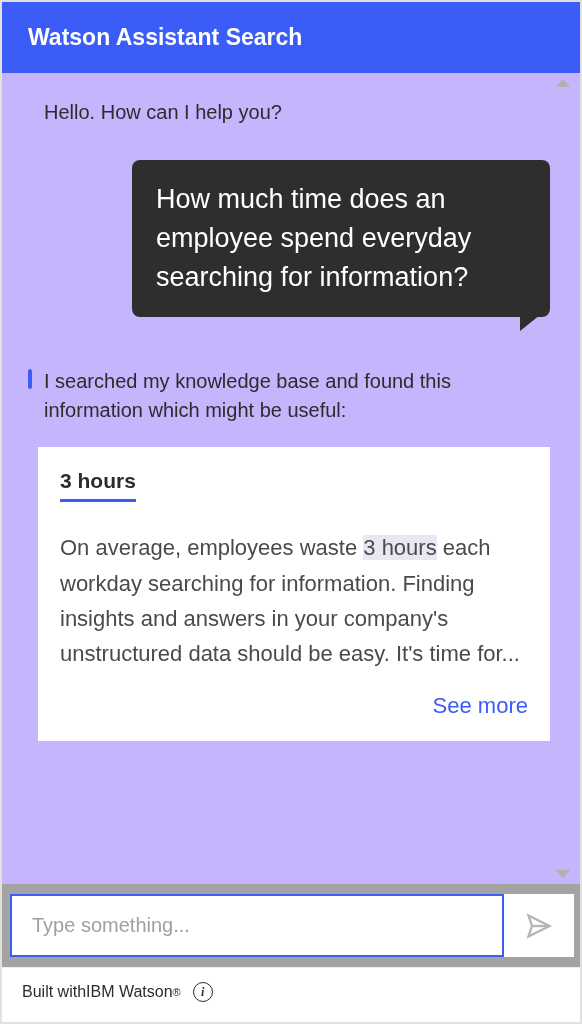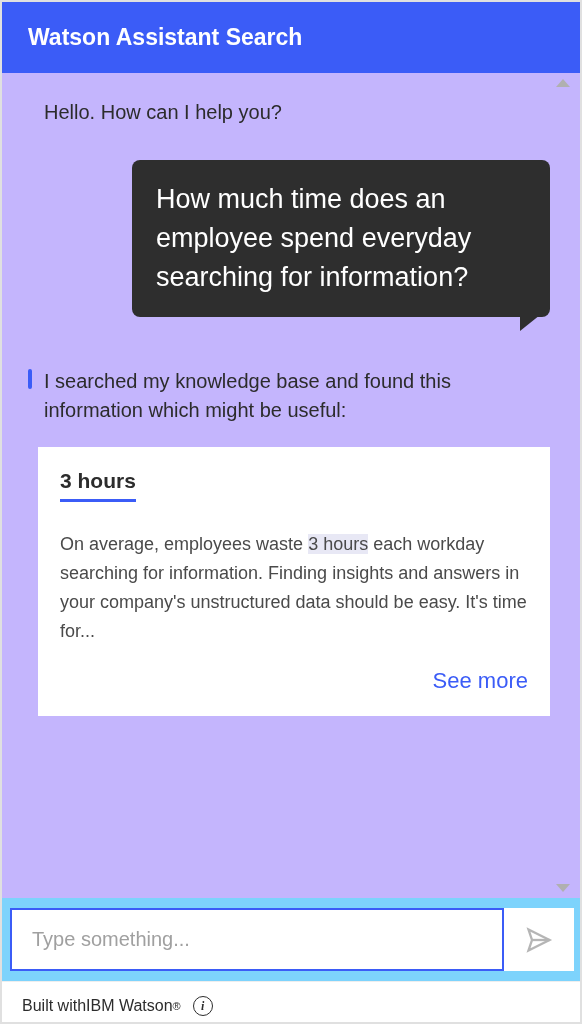--- a/index.html
+++ b/index.html
@@ -105,37 +105,37 @@
       font-size: 21px;
       font-weight: 600;
       color: #2c2c2c;
       padding-bottom: 6px;
       border-bottom: 3px solid #3B5CF7;
       display: inline-block;
       margin-bottom: 28px;
     }
     .card-body {
       color: #4a4a4a;
-      font-size: 18px;
+      font-size: 22px;
       line-height: 1.6;
       margin-bottom: 22px;
     }
     .highlight {
       background: #e8e8f5;
     }
     .see-more {
       color: #3B5CF7;
       font-size: 22px;
       cursor: pointer;
       text-align: right;
     }
     .input-row {
       display: flex;
       align-items: stretch;
-      background: #7dd3fc;
+      background: #a3a3a3;
       padding: 10px 6px 10px 8px;
     }
     .text-input {
       flex: 1;
       border: 2px solid #3B5CF7;
       padding: 18px 20px;
       font-size: 20px;
       color: #333;
       outline: none;
     }
@@ -152,21 +152,21 @@
       cursor: pointer;
     }
     .send-btn svg {
       width: 28px;
       height: 28px;
       stroke: #b5b5b5;
       fill: none;
       stroke-width: 2;
     }
     .footer {
-      padding: 14px 20px 6px 20px;
+      padding: 14px 20px 20px 20px;
       background: #fff;
       display: flex;
       align-items: center;
       font-size: 16px;
       color: #2c2c2c;
       border-top: 1px solid #eee;
     }
     .footer .brand {
       font-weight: 400;
       margin: 0 0;

